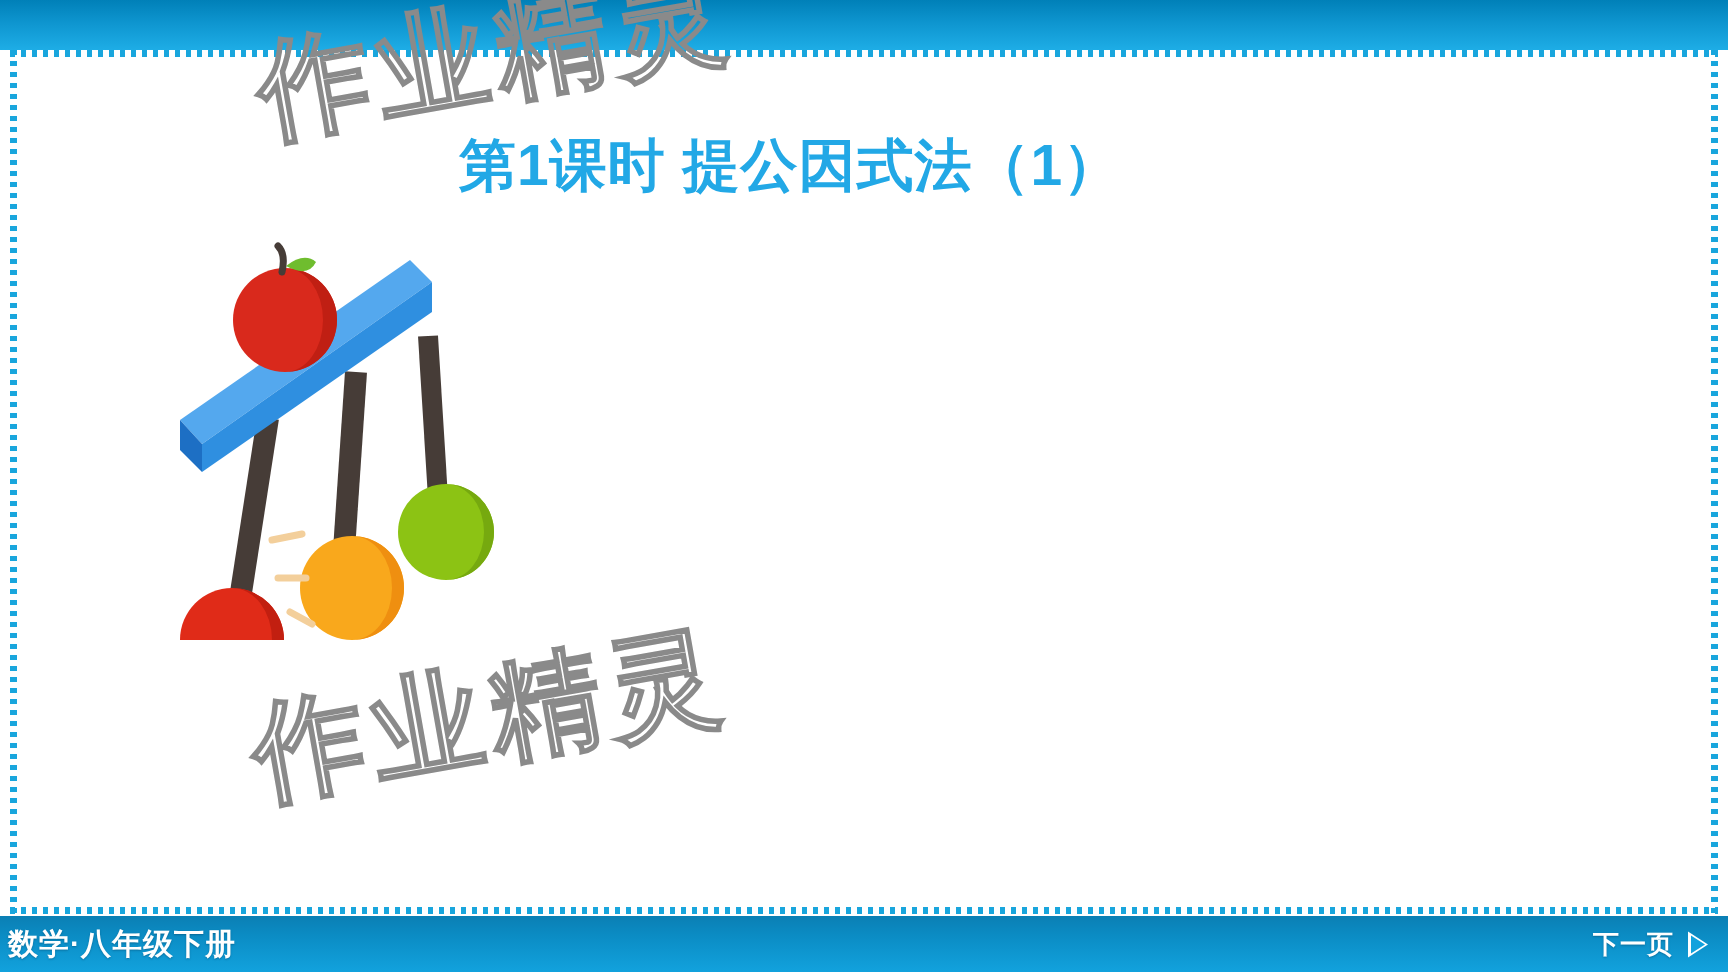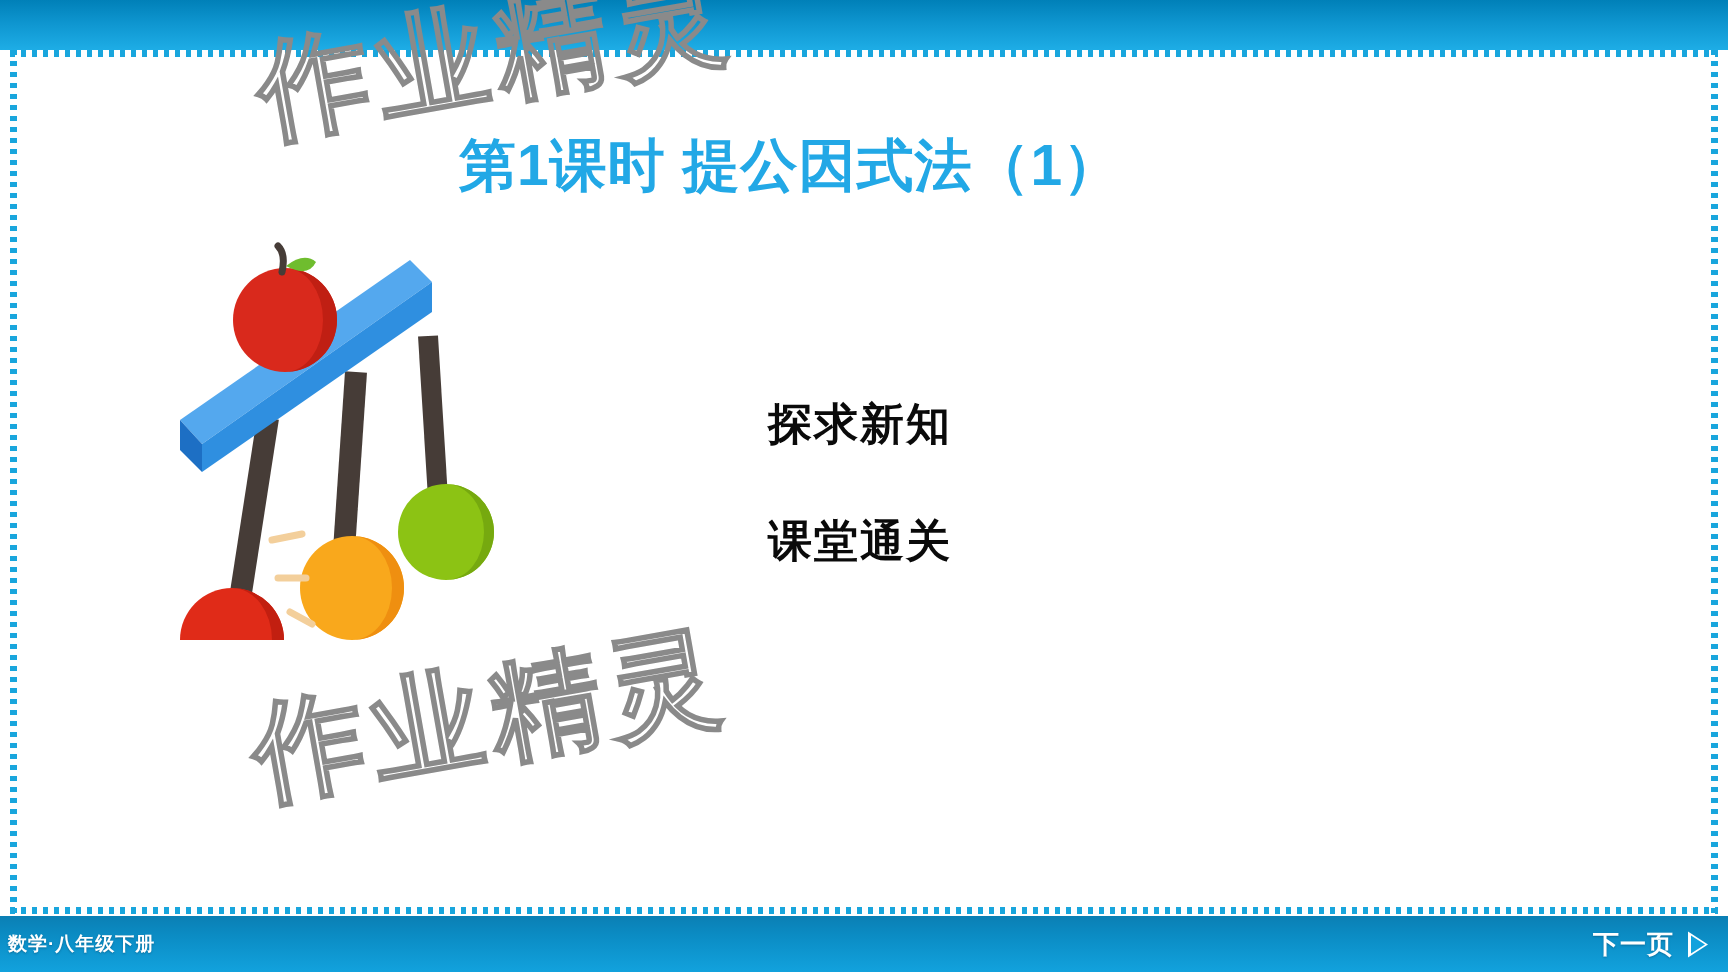--- a/index.html
+++ b/index.html
@@ -34,21 +34,21 @@
     width: 1728px; height: 56px;
     background: linear-gradient(to bottom, #0b7fb4 0%, #0b8cc4 35%, #12a2dd 100%);
     z-index: 6;
   }
   .bottom-bar .footer-title {
     position: absolute;
     left: 8px;
     top: 50%;
     transform: translateY(-50%);
     color: #ffffff;
-    font-size: 19px;
+    font-size: 30px;
     font-weight: bold;
     letter-spacing: 1px;
     white-space: nowrap;
     text-shadow: 0 1px 2px rgba(0,40,70,.35);
   }
   .bottom-bar .next-page {
     position: absolute;
     right: 20px;
     top: 50%;
     transform: translateY(-50%);
@@ -234,24 +234,20 @@
         <circle cx="125" cy="80" r="52" fill="#d9291c"></circle>
         <path d="M125 28 a52 52 0 0 1 0 104 a38 52 0 0 0 0 -104 z" fill="#c01f13"></path>
         <path d="M122 32 q 4 -18 -4 -26" stroke="#463c37" stroke-width="7" fill="none" stroke-linecap="round"></path>
         <path d="M126 26 q 18 -14 30 -4 q -8 16 -30 4 z" fill="#6fbd2e"></path>
       </g>
     </svg>
   </div>
 
   <div class="title">第1课时  提公因式法（1）</div>
 
-  <div class="menu">
-    <div class="menu-item">探求新知</div>
-    <div class="menu-item">课堂通关</div>
-  </div>
 
   <div class="watermark watermark-top">作业精灵</div>
   <div class="watermark watermark-bottom">作业精灵</div>
 
   <div class="bottom-bar">
     <div class="footer-title">数学·八年级下册</div>
     <div class="next-page">
       <span>下一页</span>
       <span class="tri"></span>
     </div>

